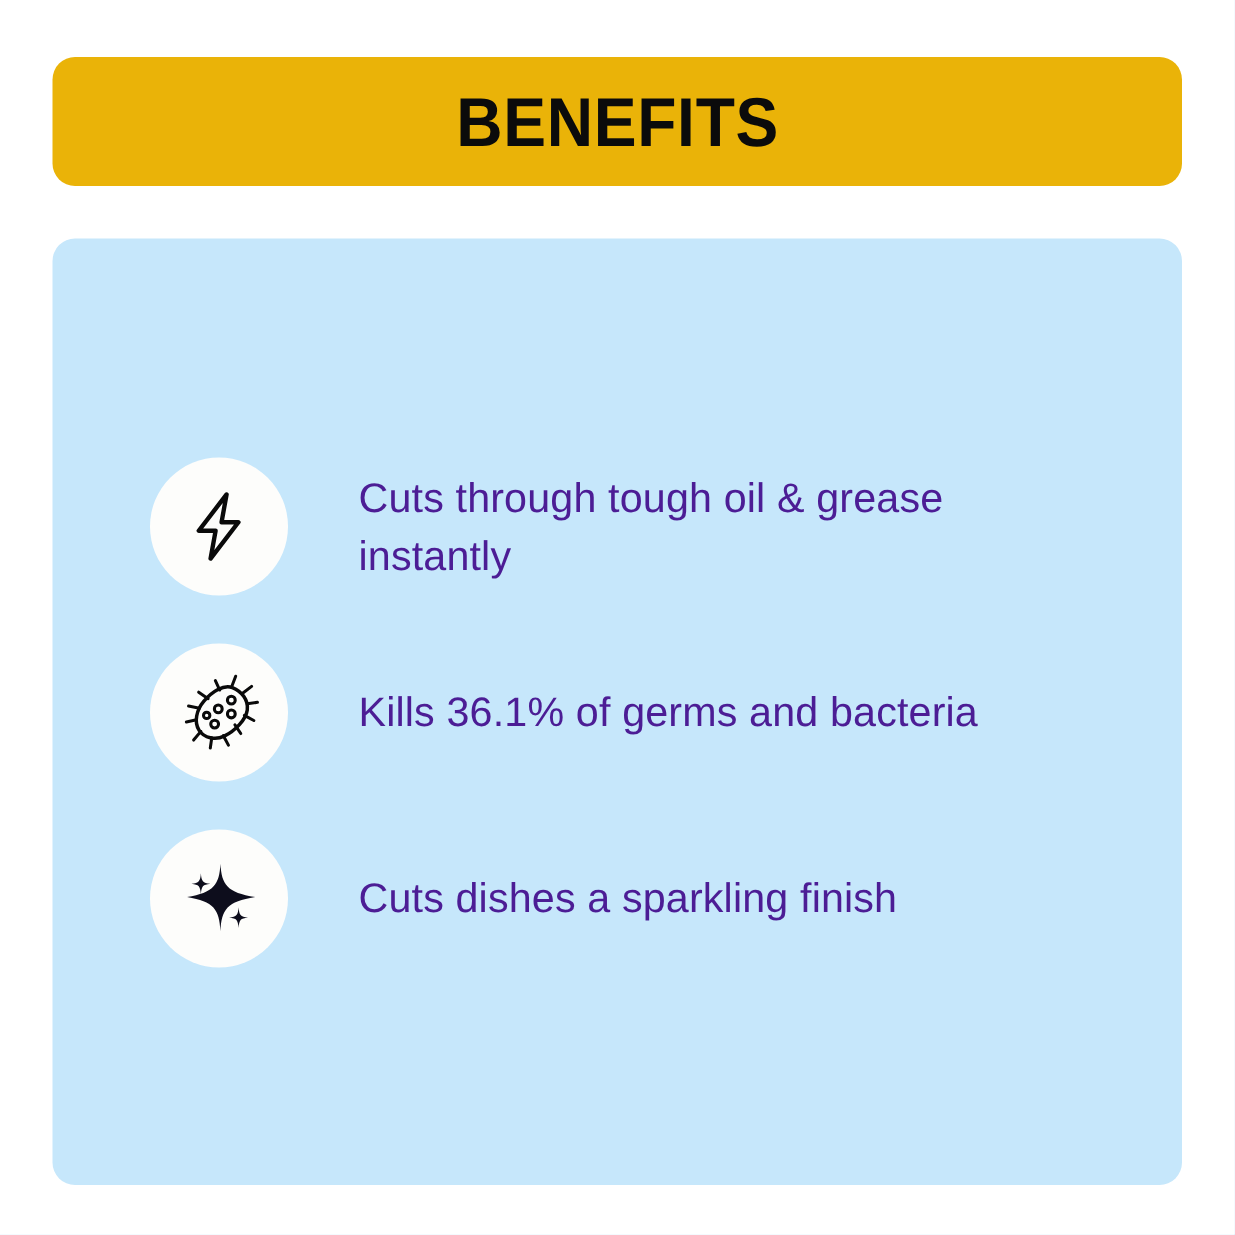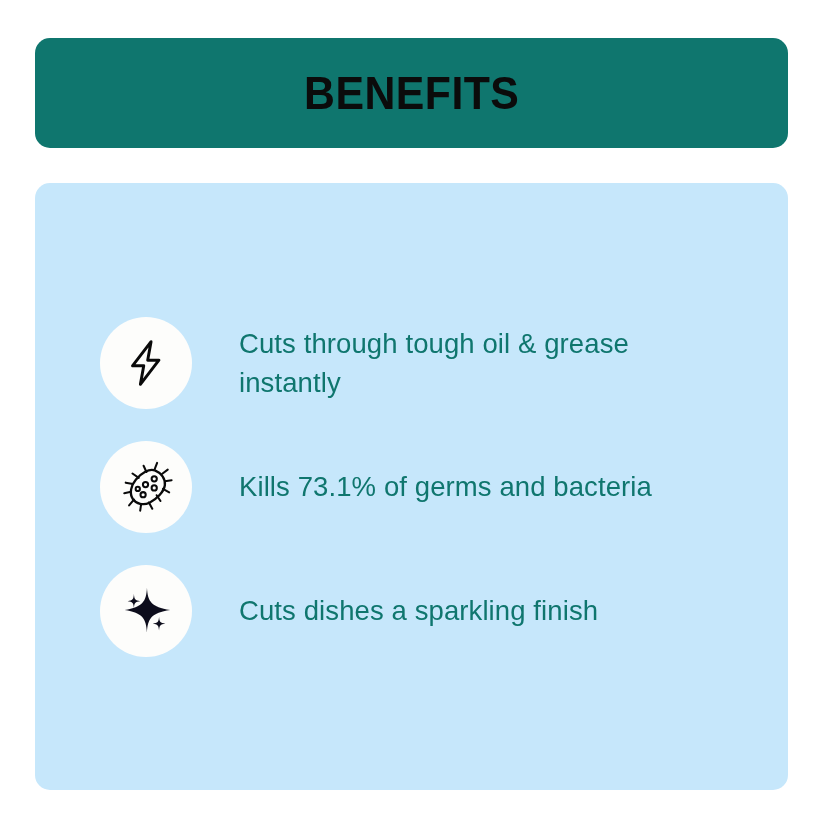--- a/index.html
+++ b/index.html
@@ -17,22 +17,22 @@
     width: 823px;
     height: 823px;
     background: #ffffff;
     padding: 38px 35px 33px 35px;
     display: flex;
     flex-direction: column;
   }
 
   
   .header-panel {
-    height: 110px;
-    background: #0f766e;
+    height: 86px;
+    background: #eab308;
     border-radius: 15px;
     display: flex;
     align-items: center;
     justify-content: center;
     flex: 0 0 auto;
   }
 
   .header-title {
     font-family: "Liberation Sans Narrow", "Liberation Sans", sans-serif;
     font-size: 46px;
@@ -74,21 +74,21 @@
     justify-content: center;
   }
 
   .icon-badge svg { display: block; }
 
   .benefit-text {
     margin-left: 47px;
     font-size: 27.5px;
     font-weight: 400;
     line-height: 39px;
-    color: #0f766e;
+    color: #4c1d95;
     letter-spacing: 0.1px;
     max-width: 470px;
   }
 </style>
 </head>
 <body>
 
 <div class="poster">
 
   <div class="header-panel">
@@ -138,21 +138,21 @@
                      C25.2 15.6 33.2 10.5 39.2 12.8 Z" stroke-width="2.4" stroke-linejoin="round"></path>
 
             <circle cx="38.5" cy="21.5" r="2.7"></circle>
             <circle cx="29.5" cy="27.5" r="2.7"></circle>
             <circle cx="38.5" cy="31" r="2.7"></circle>
             <circle cx="27" cy="38" r="2.7"></circle>
             <circle cx="21.5" cy="32" r="2.2"></circle>
           </svg>
         </span>
       </div>
-      <div class="benefit-text">Kills 73.1% of germs and bacteria</div>
+      <div class="benefit-text">Kills 36.1% of germs and bacteria</div>
     </div>
 
     <div class="benefit-row">
       <div class="icon-badge">
         <span>
           <svg width="58" height="58" viewBox="0 0 60 60" fill="none">
 
             <path d="M31 6
                      C31.8 20.5 35.5 25.8 55 29
                      C35.5 32.2 31.8 37.5 31 52.5

